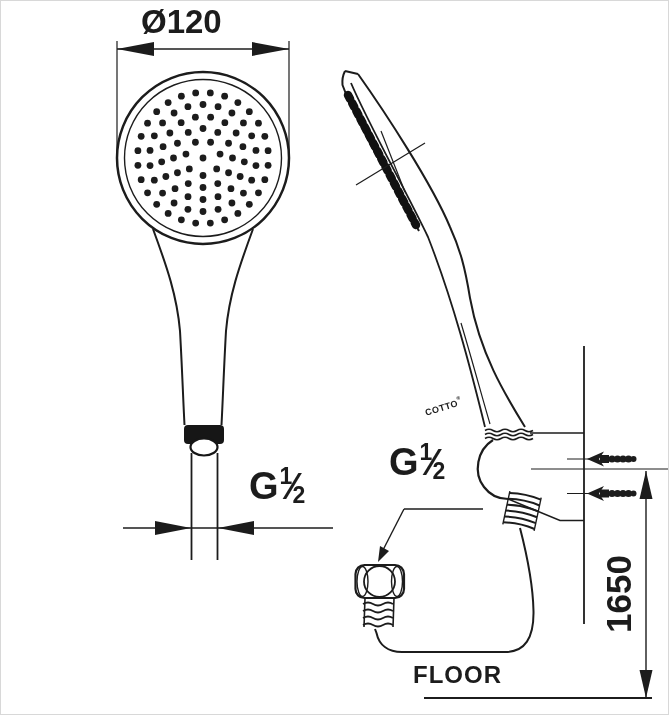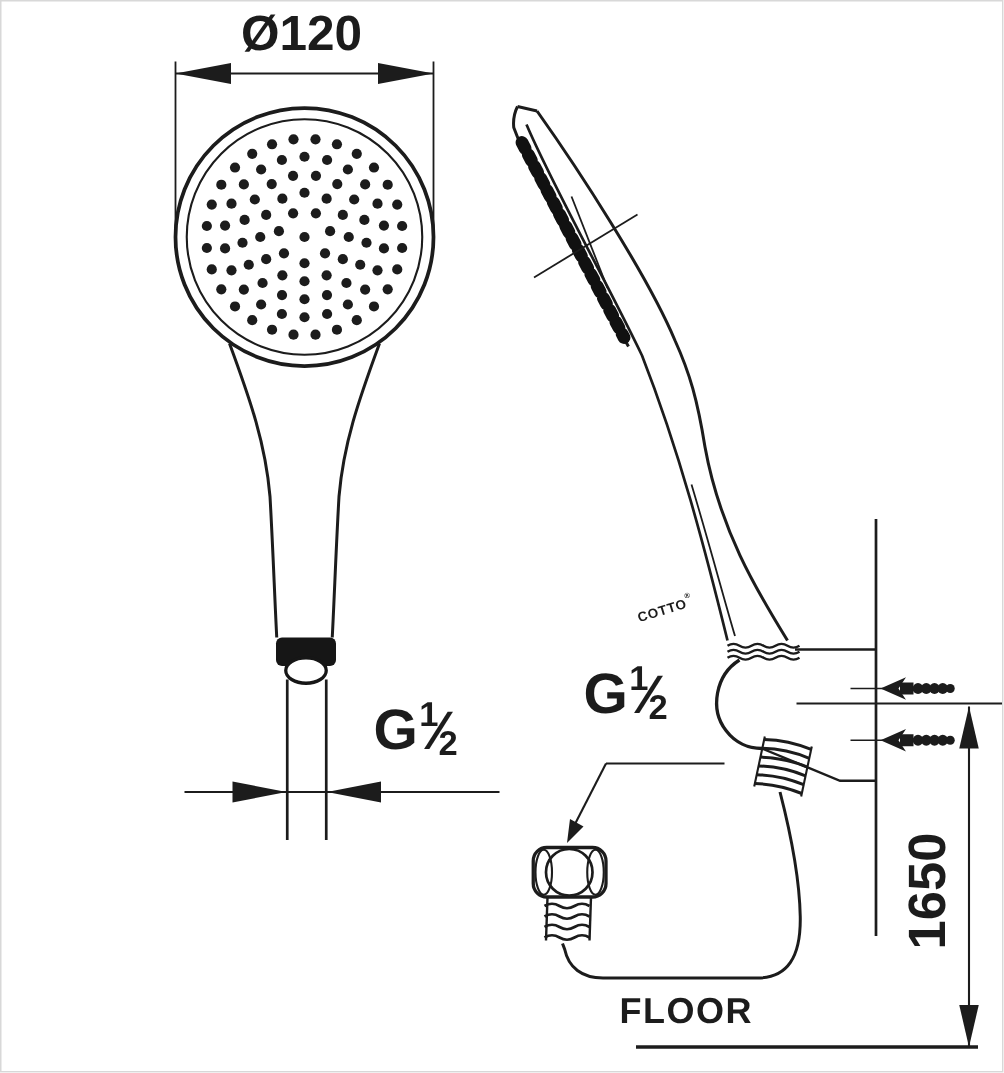--- a/index.html
+++ b/index.html
@@ -8,21 +8,21 @@
     width:669px;height:715px;
     background:#ffffff;
     border:1px solid #d8d8d8;
     box-sizing:border-box;
     overflow:hidden;
     font-family:"Liberation Sans", sans-serif;
     color:#1c1c1c;
   }
   svg{position:absolute;left:0;top:0;}
   .lbl{position:absolute;font-weight:bold;color:#1c1c1c;white-space:nowrap;}
-  .dia-label{left:140px;top:2px;width:120px;text-align:center;font-size:33px;letter-spacing:0px;}
+  .dia-label{left:140px;top:2px;width:120px;text-align:left;font-size:33px;letter-spacing:0px;}
   .floor-label{left:412px;top:660px;font-size:24px;letter-spacing:1px;}
   .h1650-label{left:558px;top:571px;width:120px;height:44px;line-height:44px;
     text-align:center;font-size:35px;transform:rotate(-90deg);}
   .cotto-label{left:424px;top:404px;font-size:9px;letter-spacing:0.5px;transform:rotate(-17deg);transform-origin:left center;}
   .cotto-label .reg{font-size:5px;vertical-align:6px;}
   .gfrac{position:absolute;font-weight:bold;}
   .gfrac .g{font-size:38px;}
   .gfrac .sup{font-size:23px;vertical-align:15px;margin-left:1px;}
   .gfrac .slash{font-size:36px;margin:0 -3px;}
   .gfrac .sub{font-size:23px;vertical-align:-4px;}

